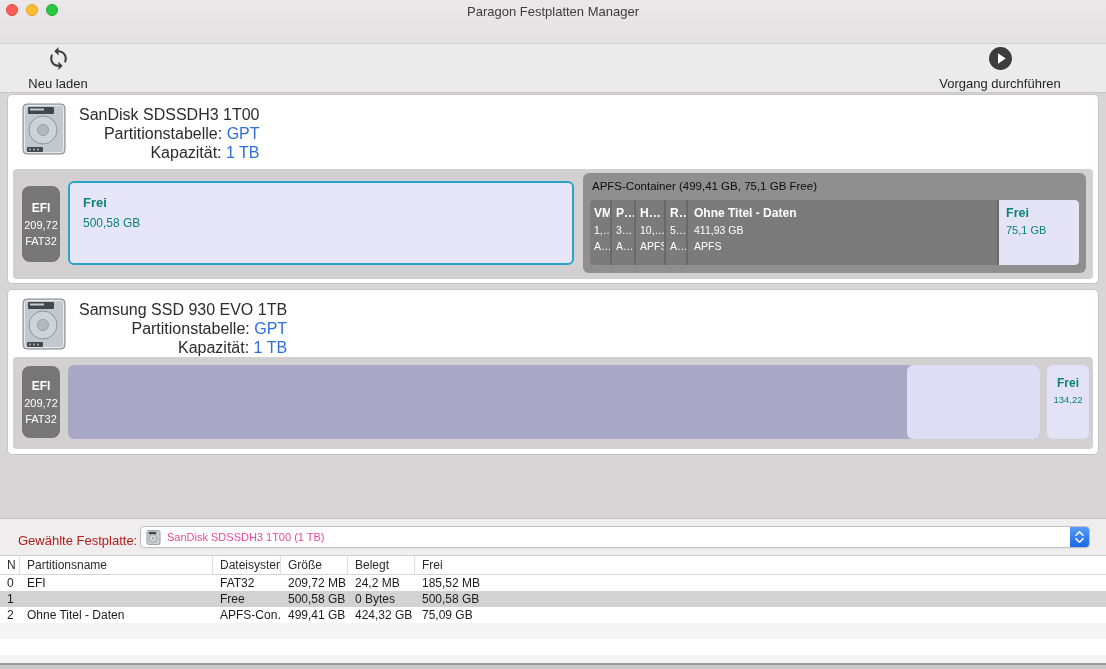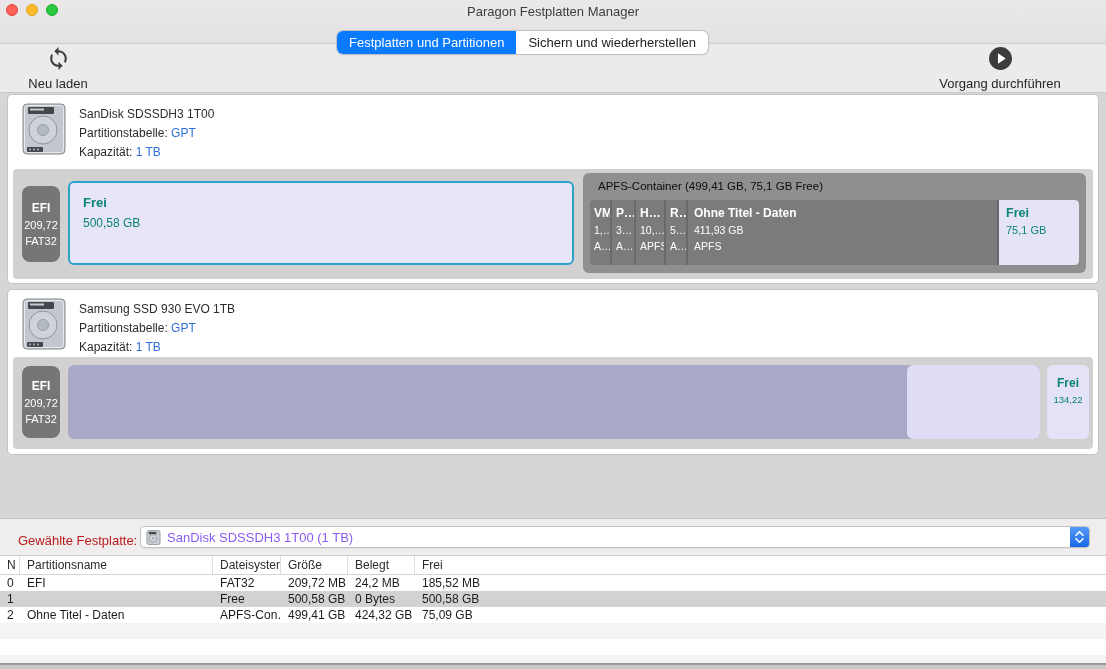--- a/index.html
+++ b/index.html
@@ -36,21 +36,21 @@
   .tool-exec { left:932px; width:136px; }
 
   
   .content { position:absolute; top:92px; left:0; height:426px; width:1106px;
              background:#d7d5d5; border-top:1px solid #c9c7c7; }
   .card { position:absolute; left:7px; width:1092px; background:#fff;
           border:1px solid #c6c4c4; border-radius:5px; }
   .card1 { top:1px; height:190px; }
   .card2 { top:196px; height:166px; }
   .disk-info { position:absolute; top:8px; left:14px; display:flex; gap:13px; }
-  .disk-text { padding-top:2px; font-size:12px; line-height:19px; color:#2c2c2c; }
+  .disk-text { padding-top:2px; font-size:16px; line-height:19px; color:#2c2c2c;text-align:right; }
   .disk-text .blue { color:#2e6fd9; }
   .disk-name { color:#2c2c2c; }
 
   .strip { position:absolute; left:5px; width:1080px; background:#d2d0d0; border-radius:4px; }
   .card1 .strip { top:74px; height:110px; }
   .card2 .strip { top:67px; height:92px; }
 
   .efi { position:absolute; width:38px; background:#767676; border-radius:8px; color:#fff;
          text-align:center; display:flex; flex-direction:column; justify-content:center; gap:4px; }
   .card1 .efi { left:9px; top:17px; height:76px; }
@@ -59,21 +59,21 @@
   .efi .e-size, .efi .e-fs { font-size:11px; }
 
   .freeblock { position:absolute; left:55px; top:12px; width:506px; height:84px;
                background:#e7e6f8; border:2px solid #2aa3c8; border-radius:6px;
                padding:12px 0 0 13px; color:#0b8378; }
   .freeblock .f-name { font-weight:bold; font-size:13px; }
   .freeblock .f-size { font-size:12px; margin-top:6px; }
 
   .apfs { position:absolute; left:570px; top:4px; width:503px; height:100px;
           background:#8f8f8f; border-radius:6px; }
-  .apfs-header { font-size:11.5px; color:#0d0d0d; padding:7px 3px 0 9px; white-space:nowrap;margin-left:6px; }
+  .apfs-header { font-size:11.5px; color:#0d0d0d; padding:7px 3px 0 9px; white-space:nowrap; }
   .apfs-parts { position:absolute; left:7px; right:7px; top:27px; bottom:8px;
                 display:flex; border-radius:4px; overflow:hidden; }
   .apart { background:#7b7b7b; color:#fff; padding:6px 0 0 4px; overflow:hidden;
            border-right:2px solid #696969; flex:0 0 auto; }
   .apart.grow { flex:1 1 auto; padding-left:6px; }
   .apart .p-name { font-weight:bold; font-size:12px; white-space:nowrap; }
   .apart .p-size { font-size:10.5px; margin-top:4px; white-space:nowrap; }
   .apart .p-fs   { font-size:10.5px; margin-top:4px; white-space:nowrap; }
   .apfs-free { flex:0 0 80px; background:#e5e4f7; color:#0b8378; padding:6px 0 0 7px;
                border-radius:0 4px 4px 0; }
@@ -94,21 +94,21 @@
   .frei2 .f-size { font-size:9.5px; margin-top:4px; }
 
   
   .selector-bar { position:absolute; top:518px; left:0; right:0; height:37px;
                   background:#efeded; border-top:1px solid #c6c4c4; }
   .sel-label { position:absolute; left:18px; top:14px; font-size:13px; color:#b91c1c; }
   .popup { position:absolute; left:140px; width:950px; top:7px; height:22px; background:#fff;
            border:1px solid #c2c0c0; border-radius:4px; display:flex; align-items:center;
            overflow:hidden; box-shadow:0 1px 1px rgba(0,0,0,.05); }
   .popup-icon { margin-left:5px; display:flex; }
-  .popup-text { margin-left:6px; font-size:13px; color:#8b5cf6; flex:1; white-space:nowrap; }
+  .popup-text { margin-left:6px; font-size:11px; color:#ec4899; flex:1; white-space:nowrap; }
   .popup-stepper { width:19px; height:22px; background:linear-gradient(#5a9ef9,#1565e6);
                    border-radius:0 3px 3px 0; display:flex; flex-direction:column;
                    align-items:center; justify-content:center; gap:2px; }
 
   
   .ptable { position:absolute; top:555px; left:0; right:0; bottom:6px; background:#fff;
             border-top:1px solid #cdcbcb; overflow:hidden; font-size:12px; color:#1c1c1c; }
   .trow { display:grid; grid-template-columns:20px 193px 68px 67px 67px 1fr;
           height:16px; align-items:center; }
   .thead { height:19px; border-bottom:1px solid #d6d4d4; color:#2b2b2b; }
@@ -129,24 +129,20 @@
   <div class="titlebar">
     <div class="traffic">
       <span class="tl red"></span>
       <span class="tl yellow"></span>
       <span class="tl green"></span>
     </div>
     <div class="window-title">Paragon Festplatten Manager</div>
   </div>
   <div class="titlebar-sep"></div>
 
-  <div class="segmented">
-    <div class="seg active">Festplatten und Partitionen</div>
-    <div class="seg inactive">Sichern und wiederherstellen</div>
-  </div>
 
   <div class="toolbar">
     <div class="tool-item tool-reload">
       <span class="ticon">
         <svg width="25" height="25" viewBox="0 0 24 24">
             <path fill="#3f3f3f" d="M12 4V1L8 5l4 4V6c3.31 0 6 2.69 6 6 0 1.01-.25 1.97-.7 2.8l1.46 1.46A7.93 7.93 0 0 0 20 12c0-4.42-3.58-8-8-8zm0 14c-3.31 0-6-2.69-6-6 0-1.01.25-1.97.7-2.8L5.24 7.74A7.93 7.93 0 0 0 4 12c0 4.42 3.58 8 8 8v3l4-4-4-4v3z"></path>
           </svg>
       </span>
       <span>Neu laden</span>
     </div>

